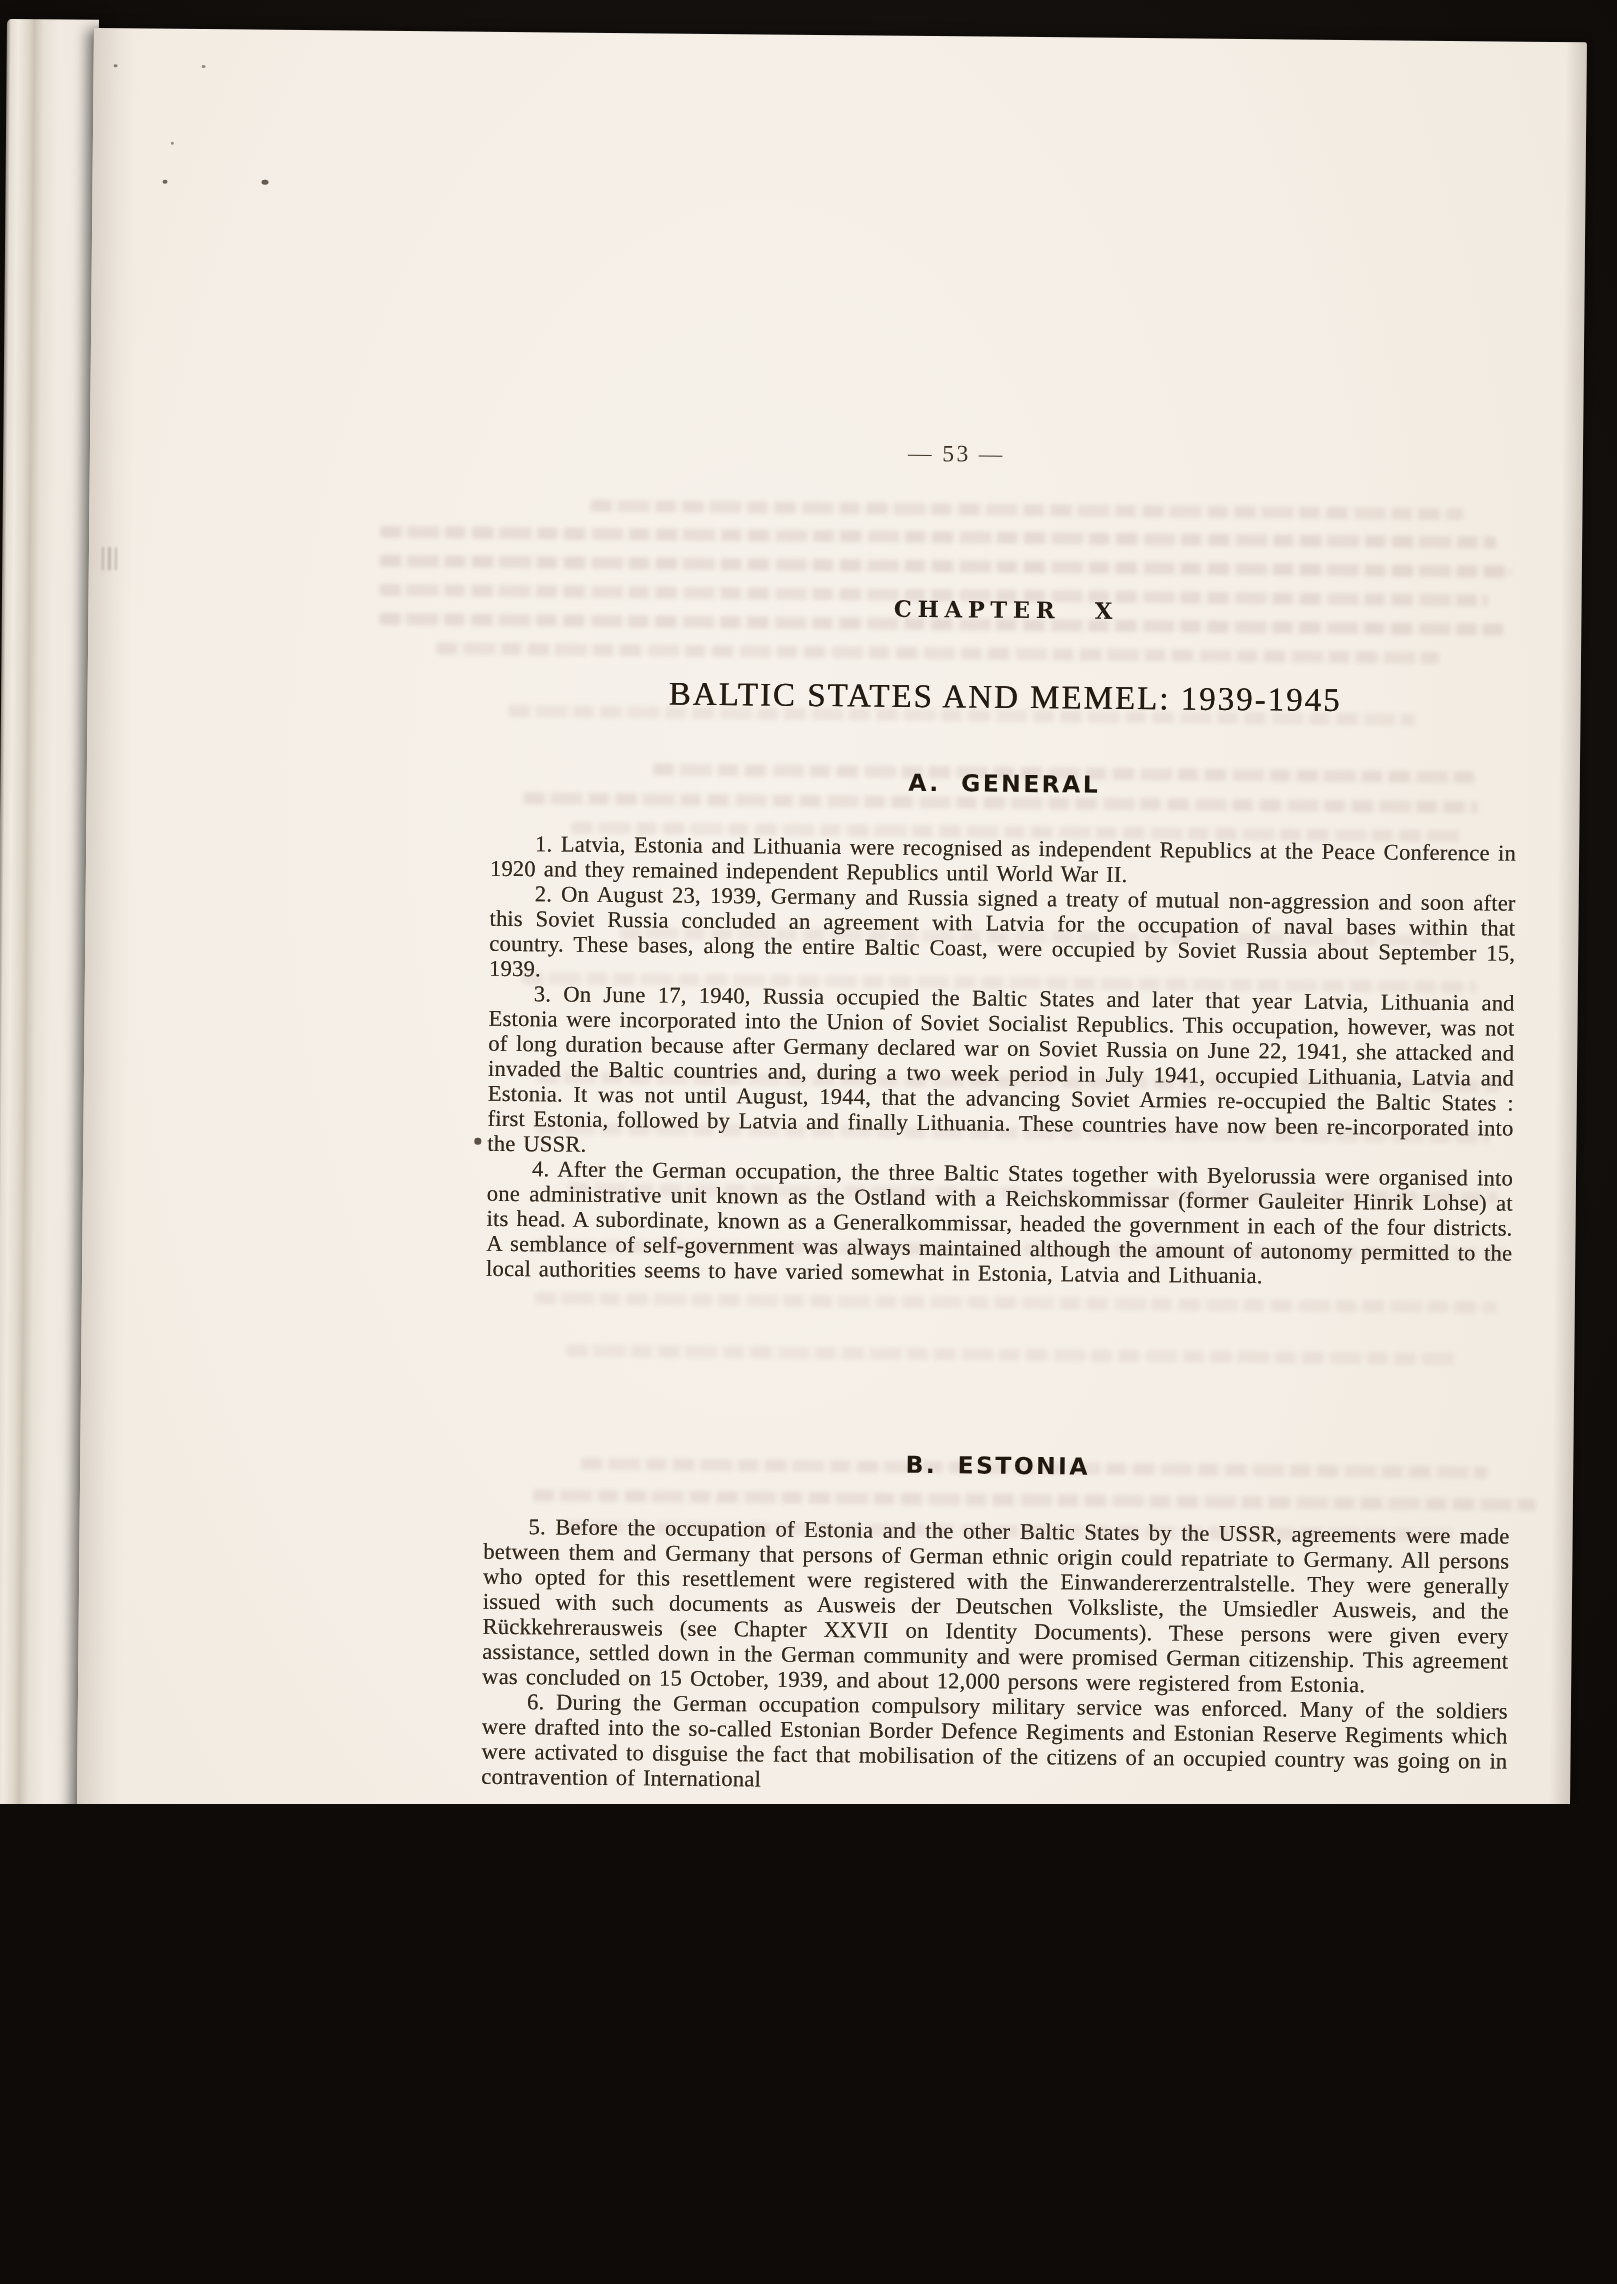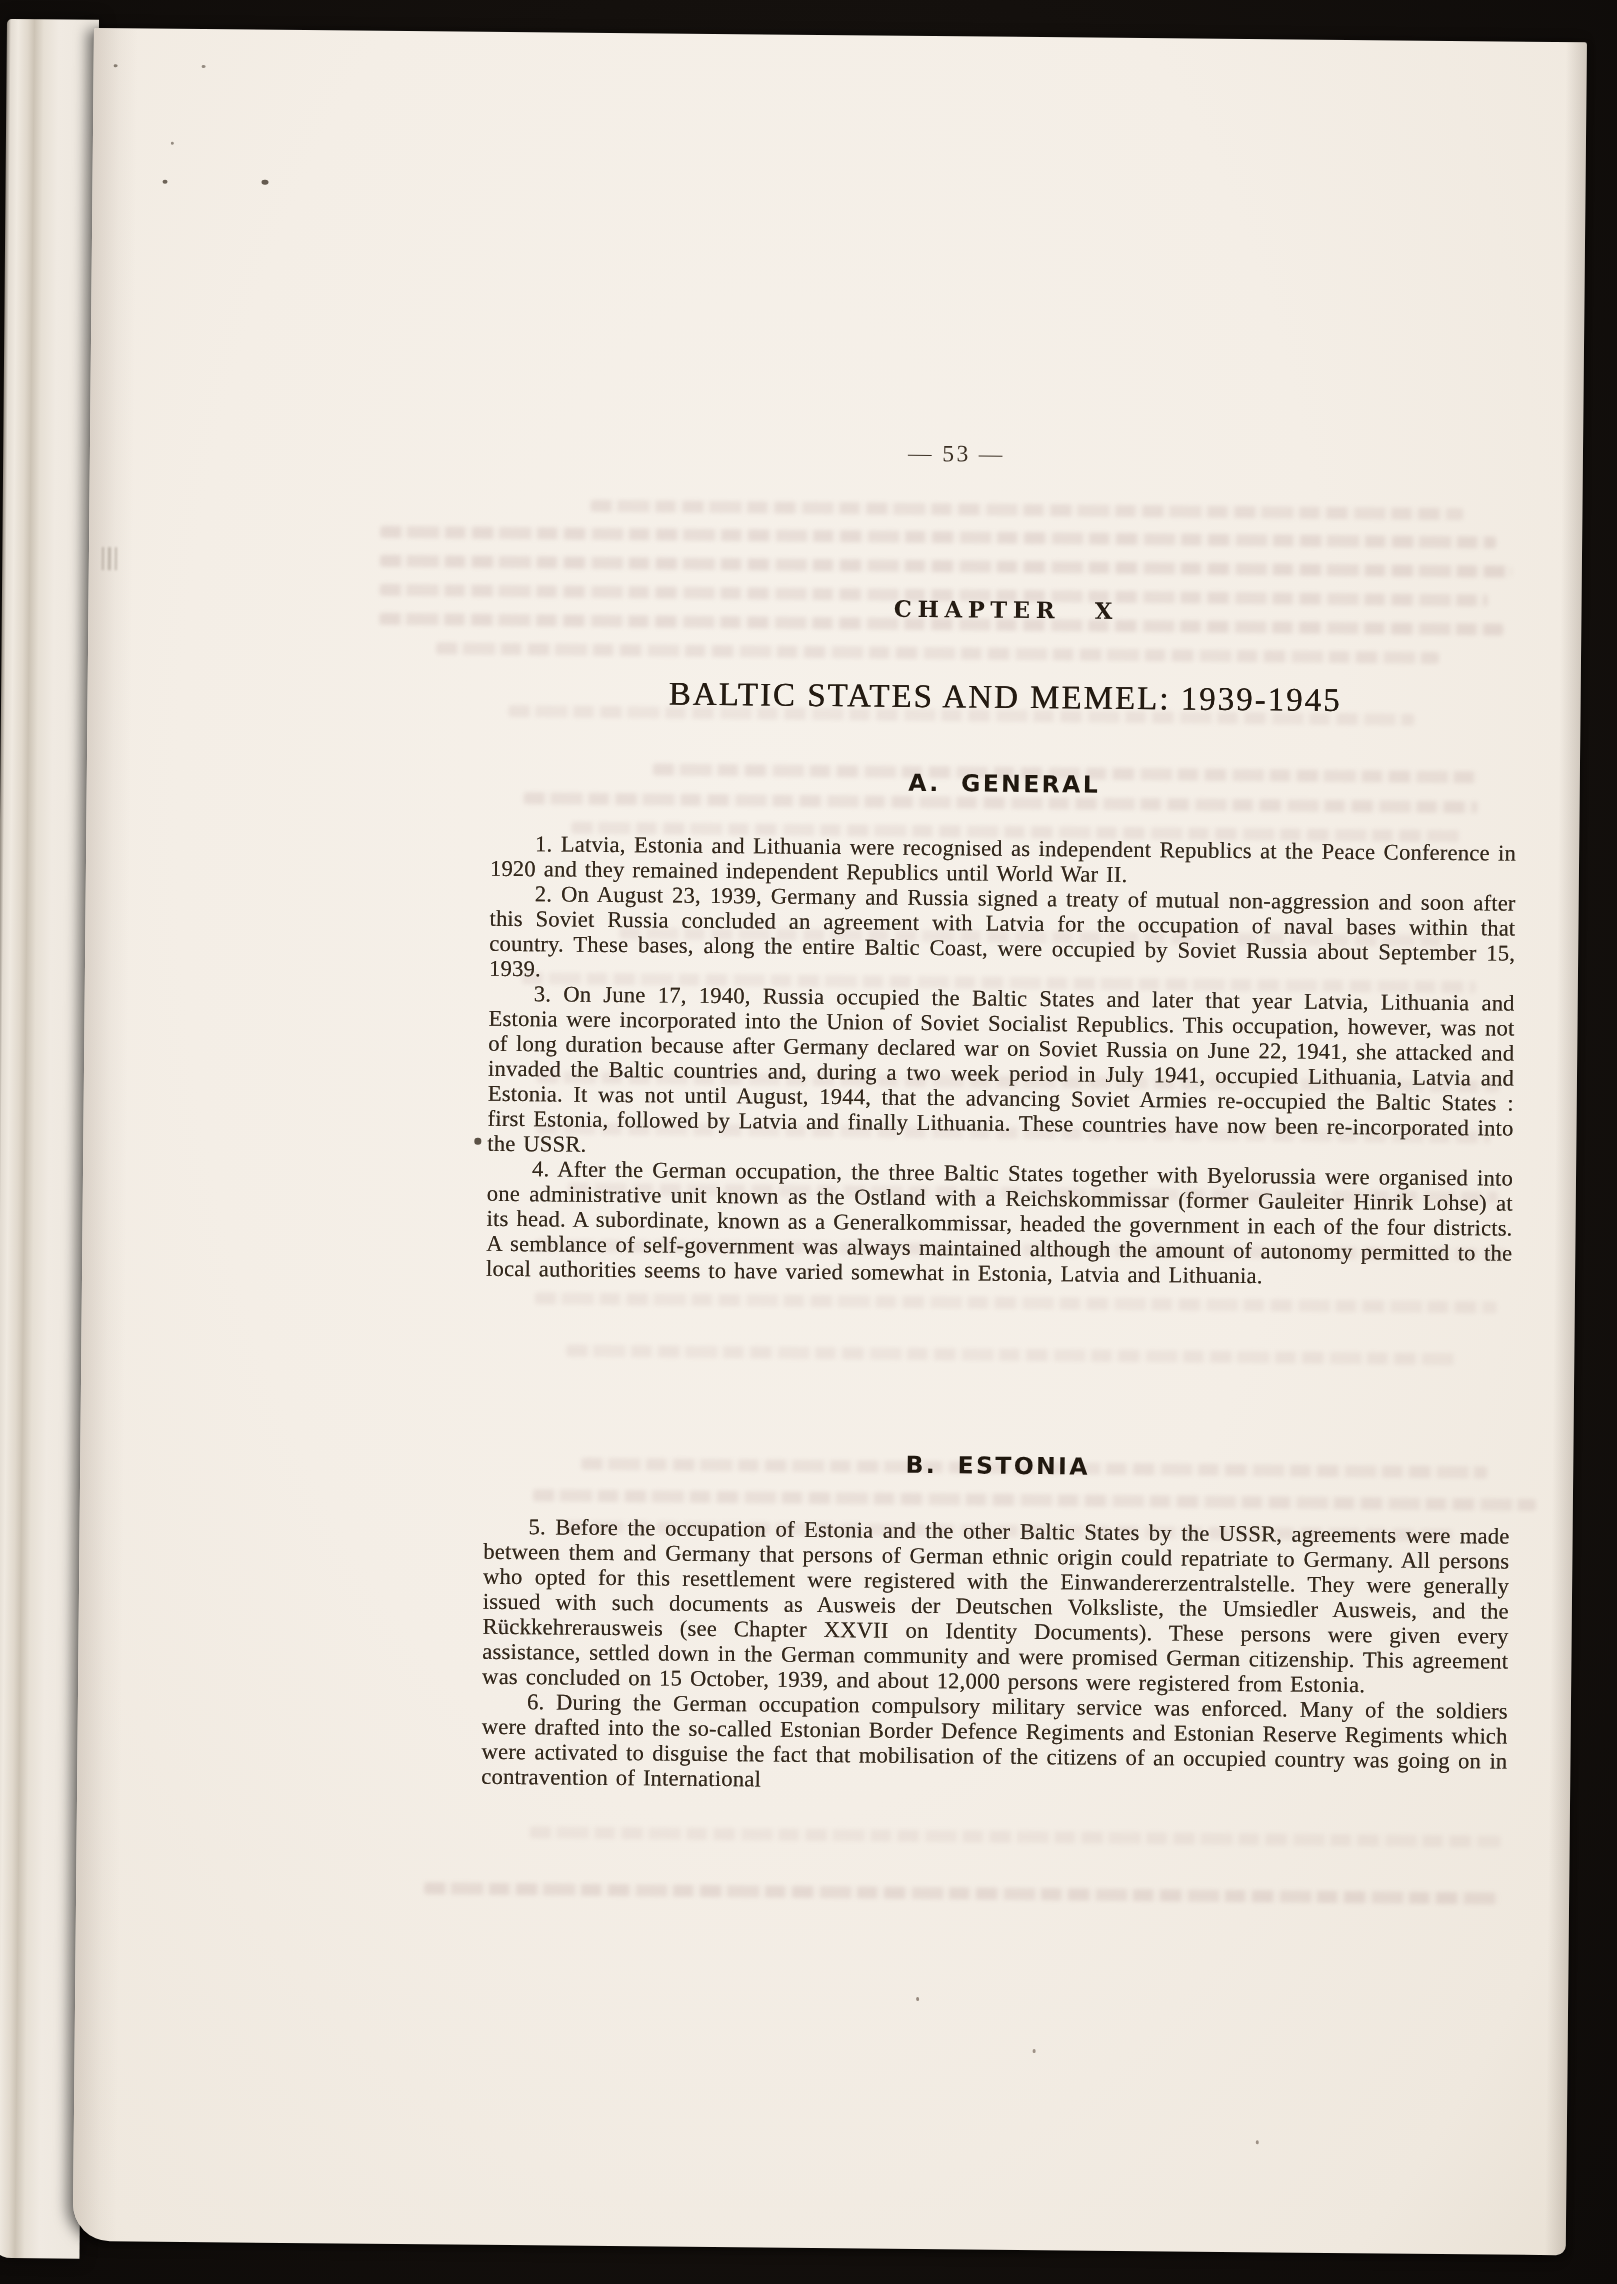--- a/index.html
+++ b/index.html
@@ -1,17 +1,17 @@
 <!DOCTYPE html>
 <html style="font-size:13px"><head>
 <meta charset="utf-8">
 <style>
   html,body{margin:0;padding:0;background:#0e0b09;}
   .canvas{
-    position:relative;width:1618px;height:2284px;overflow:hidden;
+    position:relative;width:1618px;height:1804px;overflow:hidden;
     background:
       radial-gradient(ellipse at 50% 45%, #1b1714 0%, #14100d 60%, #0e0b09 100%);
     font-family:"Liberation Serif", serif;
   }
   
   .page-edges{
     position:absolute;left:6.5px;top:19.4px;width:92px;height:2239px;
     transform:rotate(0.5deg);transform-origin:0 0;
     background:linear-gradient(90deg,
       #8d857a 0px,#e2dbd1 4px,#efe9e0 11.3px,#e0d8cc 21px,

